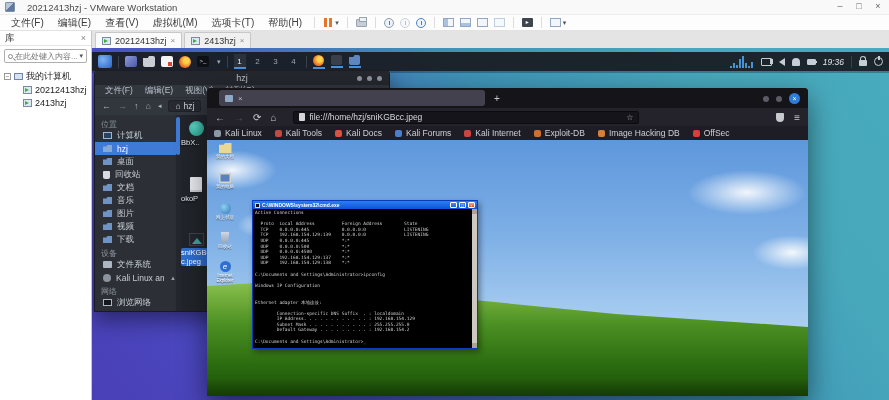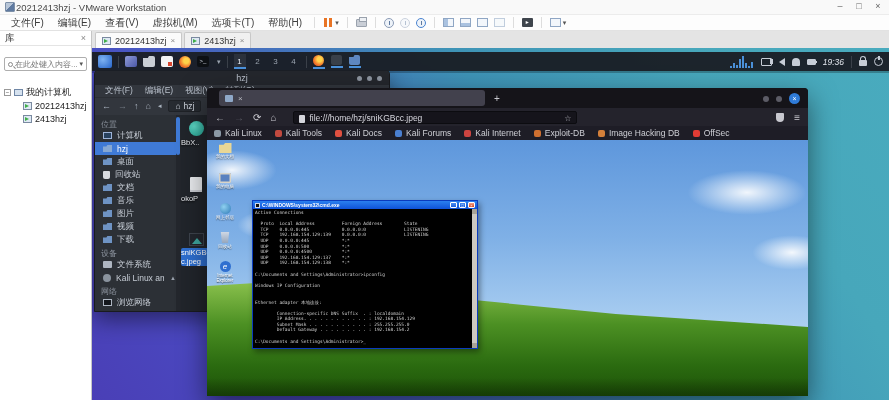--- a/index.html
+++ b/index.html
@@ -1,21 +1,21 @@
 <!DOCTYPE html>
 <html><head>
 <meta charset="utf-8">
 <style>
   * { margin:0; padding:0; box-sizing:border-box; }
   html,body { width:889px; height:400px; overflow:hidden; }
   body { font-family:"Liberation Sans","DejaVu Sans",sans-serif; background:#fff; position:relative; }
   .abs { position:absolute; }
 
   
-  .vmw-titlebar { left:0; top:0; width:889px; height:15px; background:#f9f9f9; border-bottom:1px solid #ececec; display:flex; align-items:center; padding-left:5px; gap:1px; }
+  .vmw-titlebar { left:0; top:0; width:889px; height:15px; background:#f9f9f9; border-bottom:1px solid #ececec; display:flex; align-items:center; padding-left:5px; gap:12px; }
   .vmw-logo { width:10px; height:10px; border:1px solid #7d90a8; background:linear-gradient(135deg,#b8c6d8 0 45%,#5f7aa0 45% 100%); border-radius:1px; }
   .vmw-title { font-size:9.5px; color:#4a4a4a; }
   .winctl { position:absolute; top:1px; font-size:9px; color:#666; width:18px; text-align:center; }
   .vmw-menubar { left:0; top:15px; width:889px; height:16px; background:#fdfdfd; border-bottom:1px solid #e2e2e2; display:flex; align-items:center; padding-left:4px; }
   .vmw-menu { font-size:10px; color:#3c3c3c; padding:0 7px; }
   .tb-sep { width:1px; height:11px; background:#ddd; margin:0 5px; }
   .tb-ico { display:inline-flex; align-items:center; justify-content:center; margin:0 3px; }
   .pause-bar { width:3px; height:9px; background:#e87425; display:inline-block; margin:0 1px; }
   .caret { font-size:7px; color:#555; margin-left:2px; }
   .ico-box { width:11px; height:9px; border:1px solid #8fa6c4; background:#f2f6fb; position:relative; }
@@ -33,21 +33,21 @@
   .vmw-tab.active { background:#fbfbfb; }
   .vmtab-ico { width:9px; height:8px; border:1px solid #7a8aa0; background:#dfe9f4; position:relative; }
   .vmtab-ico::after { content:""; position:absolute; left:1px; bottom:1px; width:0; height:0; border-left:4px solid #3fae49; border-top:2.5px solid transparent; border-bottom:2.5px solid transparent; }
   .tab-x { font-size:8px; color:#8a8a8a; }
 
   
   .vmw-sidebar { left:0; top:31px; width:92px; height:369px; background:#ffffff; border-right:1px solid #c6c6c6; }
   .sb-header { height:15px; border-bottom:1px solid #e4e4e4; display:flex; align-items:center; padding:0 5px; }
   .sb-title { font-size:9.5px; color:#333; flex:1; }
   .sb-x { font-size:9px; color:#888; }
-  .sb-search { margin:11px 4px; height:14px; border:1px solid #aeaeae; border-radius:2px; display:flex; align-items:center; padding:0 3px; gap:2px; }
+  .sb-search { margin:3px 4px; height:14px; border:1px solid #aeaeae; border-radius:2px; display:flex; align-items:center; padding:0 3px; gap:2px; }
   .mag { width:5px; height:5px; border:1px solid #8a8a8a; border-radius:50%; position:relative; flex-shrink:0; }
   .mag::after { content:""; position:absolute; left:4px; top:4px; width:3px; height:1px; background:#8a8a8a; transform:rotate(45deg); }
   .sb-search input { border:none; outline:none; width:100%; font-size:8px; color:#555; font-family:inherit; }
   .sb-search .caret { margin-left:auto; }
   .tree { padding-top:4px; }
   .tree-row { display:flex; align-items:center; gap:3px; height:13px; font-size:9px; color:#222; }
   .expander { width:7px; height:7px; border:1px solid #999; background:#fff; font-size:6px; line-height:5px; text-align:center; color:#444; margin-left:4px; }
   .ico-computer { width:9px; height:7px; border:1px solid #6f86a5; background:#d6e2ef; }
   .tree-child { padding-left:23px; }
 
@@ -130,21 +130,21 @@
   .ffx-tab-ico { width:8px; height:7px; background:#8fa8c8; border-radius:1px; flex-shrink:0; }
   .ffx-tab-title { font-size:8.5px; color:#ecedf2; flex:1; white-space:nowrap; overflow:hidden; }
   .ffx-tab-x { font-size:8px; color:#b9bac2; }
   .ffx-plus { font-size:10px; color:#c9cad1; margin-left:9px; }
   .ffx-ctl { position:absolute; right:8px; top:5px; display:flex; align-items:center; gap:7px; }
   .ffx-dot { width:6px; height:6px; border-radius:50%; background:#5c5c66; }
   .ffx-close { width:11px; height:11px; border-radius:50%; background:#2f7bd8; color:#fff; font-size:7px; line-height:11px; text-align:center; }
   .ffx-navbar { height:18px; background:#24232c; display:flex; align-items:center; padding:0 8px; gap:9px; }
   .ffx-nav { font-size:10px; color:#c8c8cf; }
   .ffx-nav.dim { color:#5a5a64; }
-  .ffx-urlbar { width:284px; height:13px; background:#15141b; border:1px solid #0c0c10; border-radius:2px; display:flex; align-items:flex-end; gap:4px; padding:0 5px; margin-left:8px; }
+  .ffx-urlbar { width:346px; height:13px; background:#15141b; border:1px solid #0c0c10; border-radius:2px; display:flex; align-items:center; gap:4px; padding:0 5px; margin-left:8px; }
   .ffx-doc { width:6px; height:8px; background:#d5d6dc; border-radius:1px; flex-shrink:0; }
   .ffx-url { font-size:8.5px; color:#d6d6dd; flex:1; white-space:nowrap; overflow:hidden; }
   .ffx-star { font-size:8px; color:#b9bac2; }
   .ffx-right { margin-left:auto; display:flex; gap:10px; align-items:center; }
   .ffx-shield { width:8px; height:9px; background:#c8c8cf; border-radius:1px 1px 4px 4px; }
   .ffx-menu { font-size:10px; color:#c8c8cf; }
   .ffx-bmbar { height:14px; background:#1e1d26; display:flex; align-items:center; padding-left:7px; gap:13px; }
   .bm { display:flex; align-items:center; gap:4px; font-size:8.5px; color:#cfd0d6; white-space:nowrap; }
   .bm i { width:7px; height:7px; border-radius:2px; display:block; }
 

